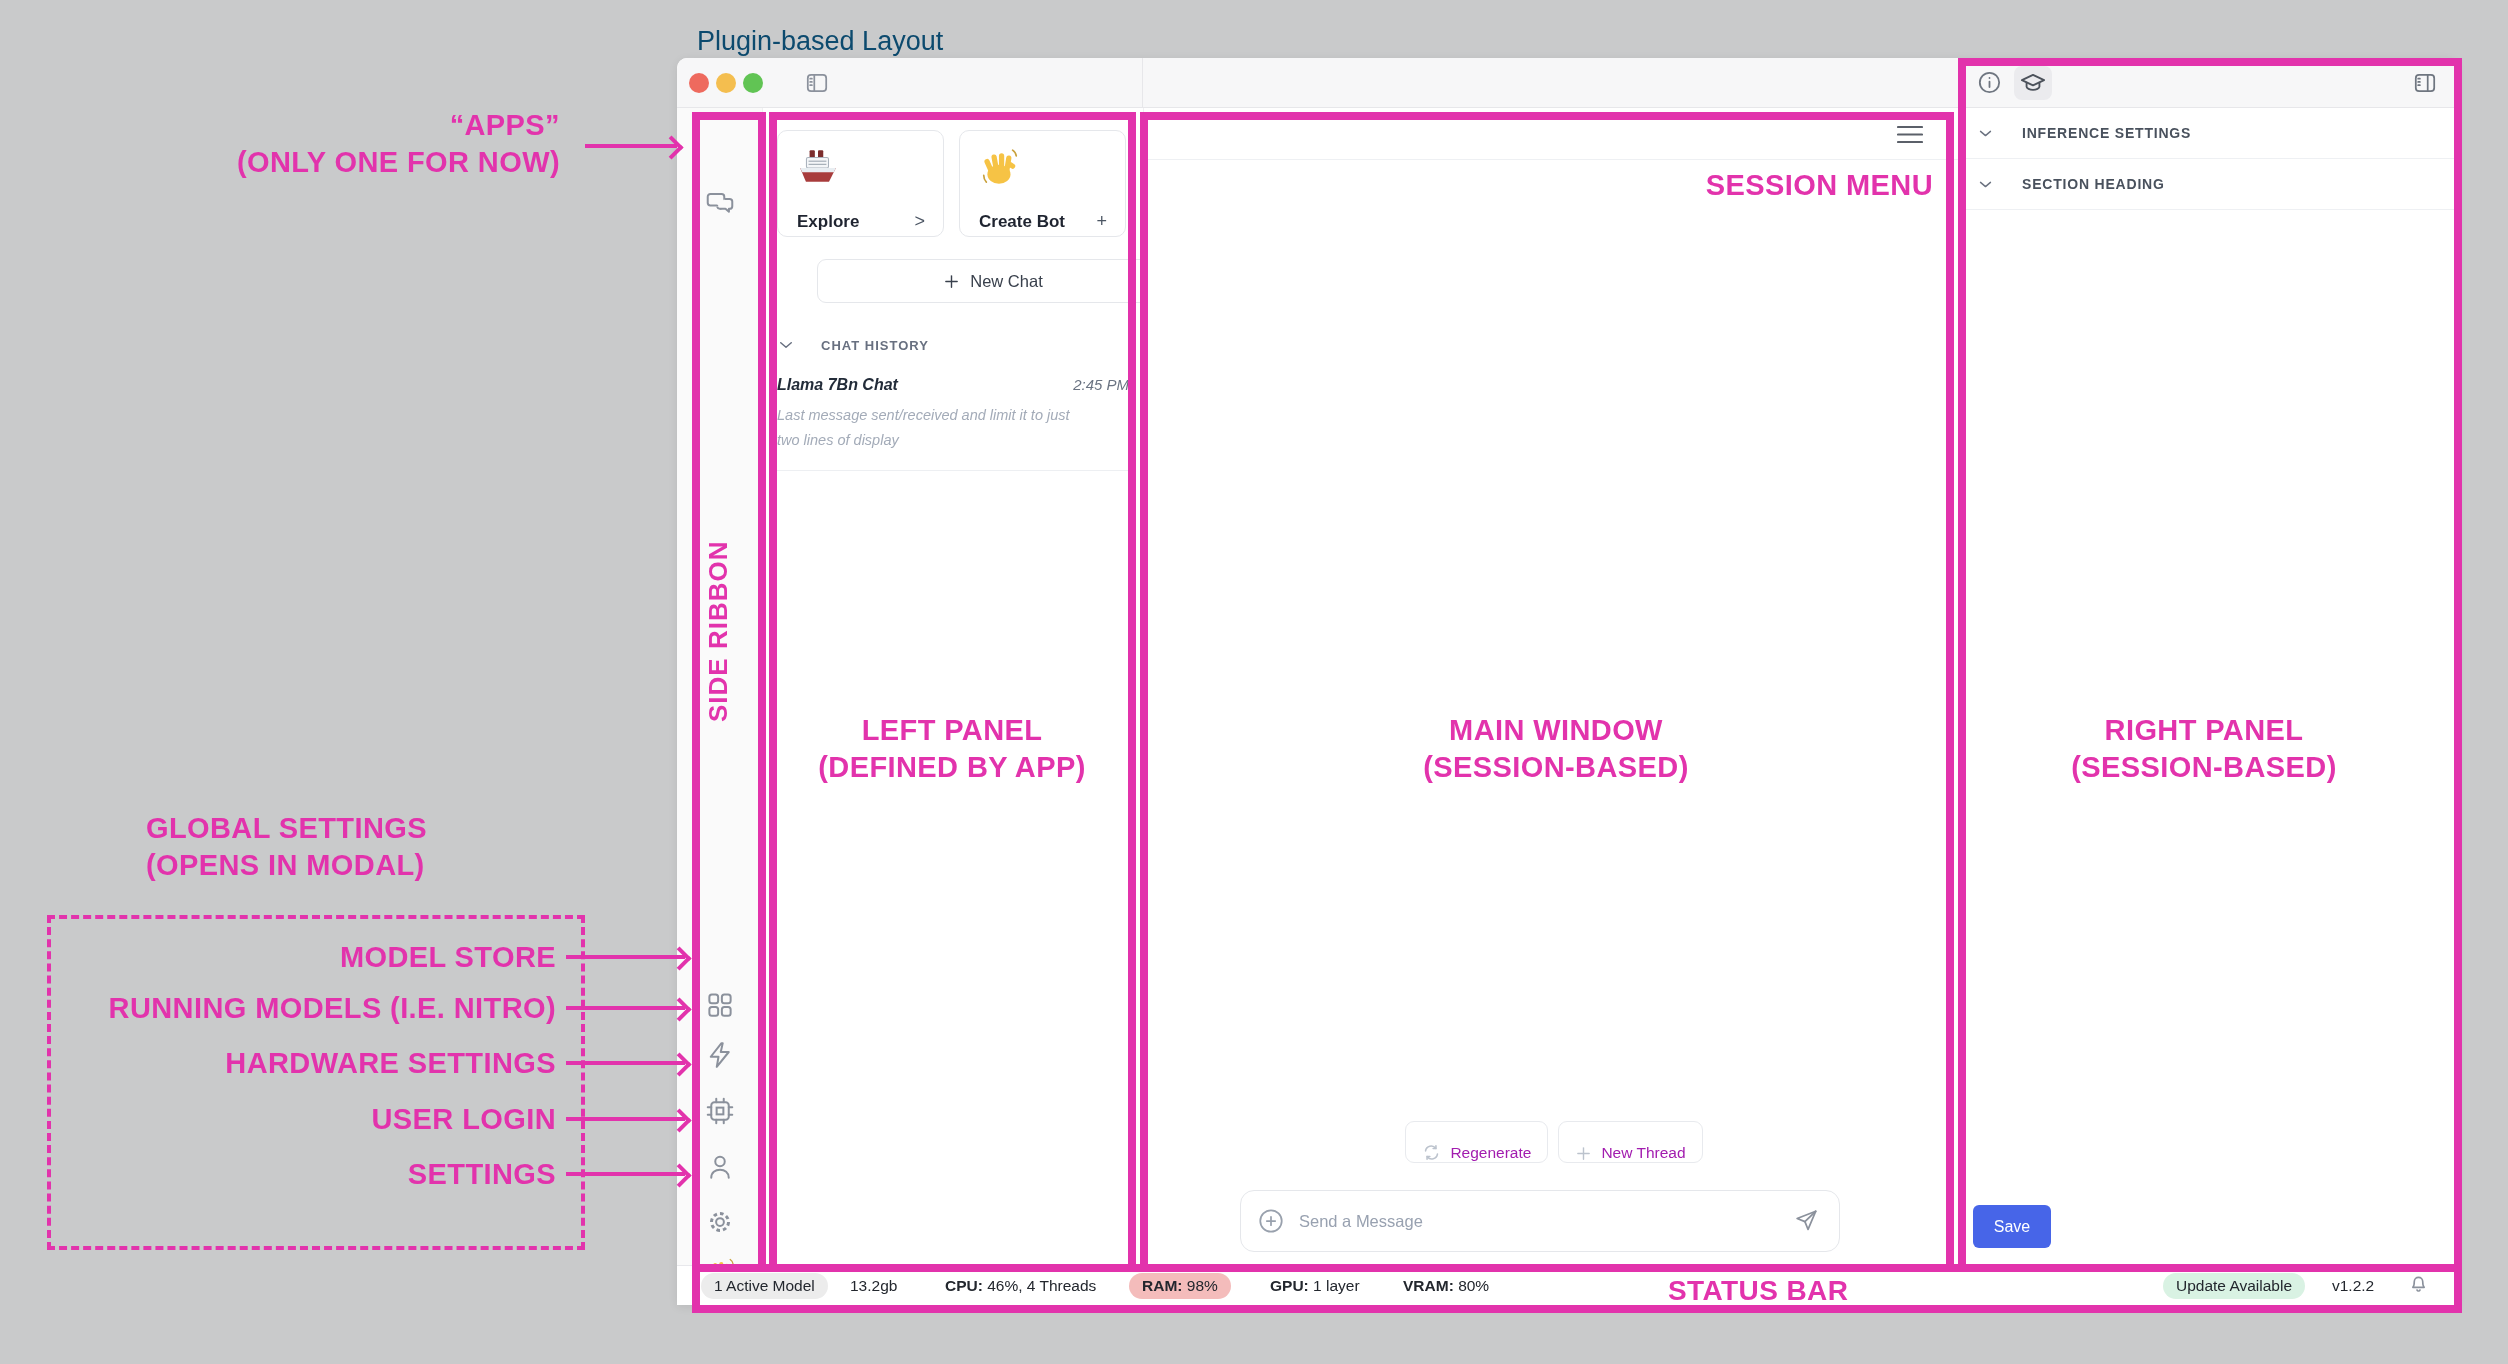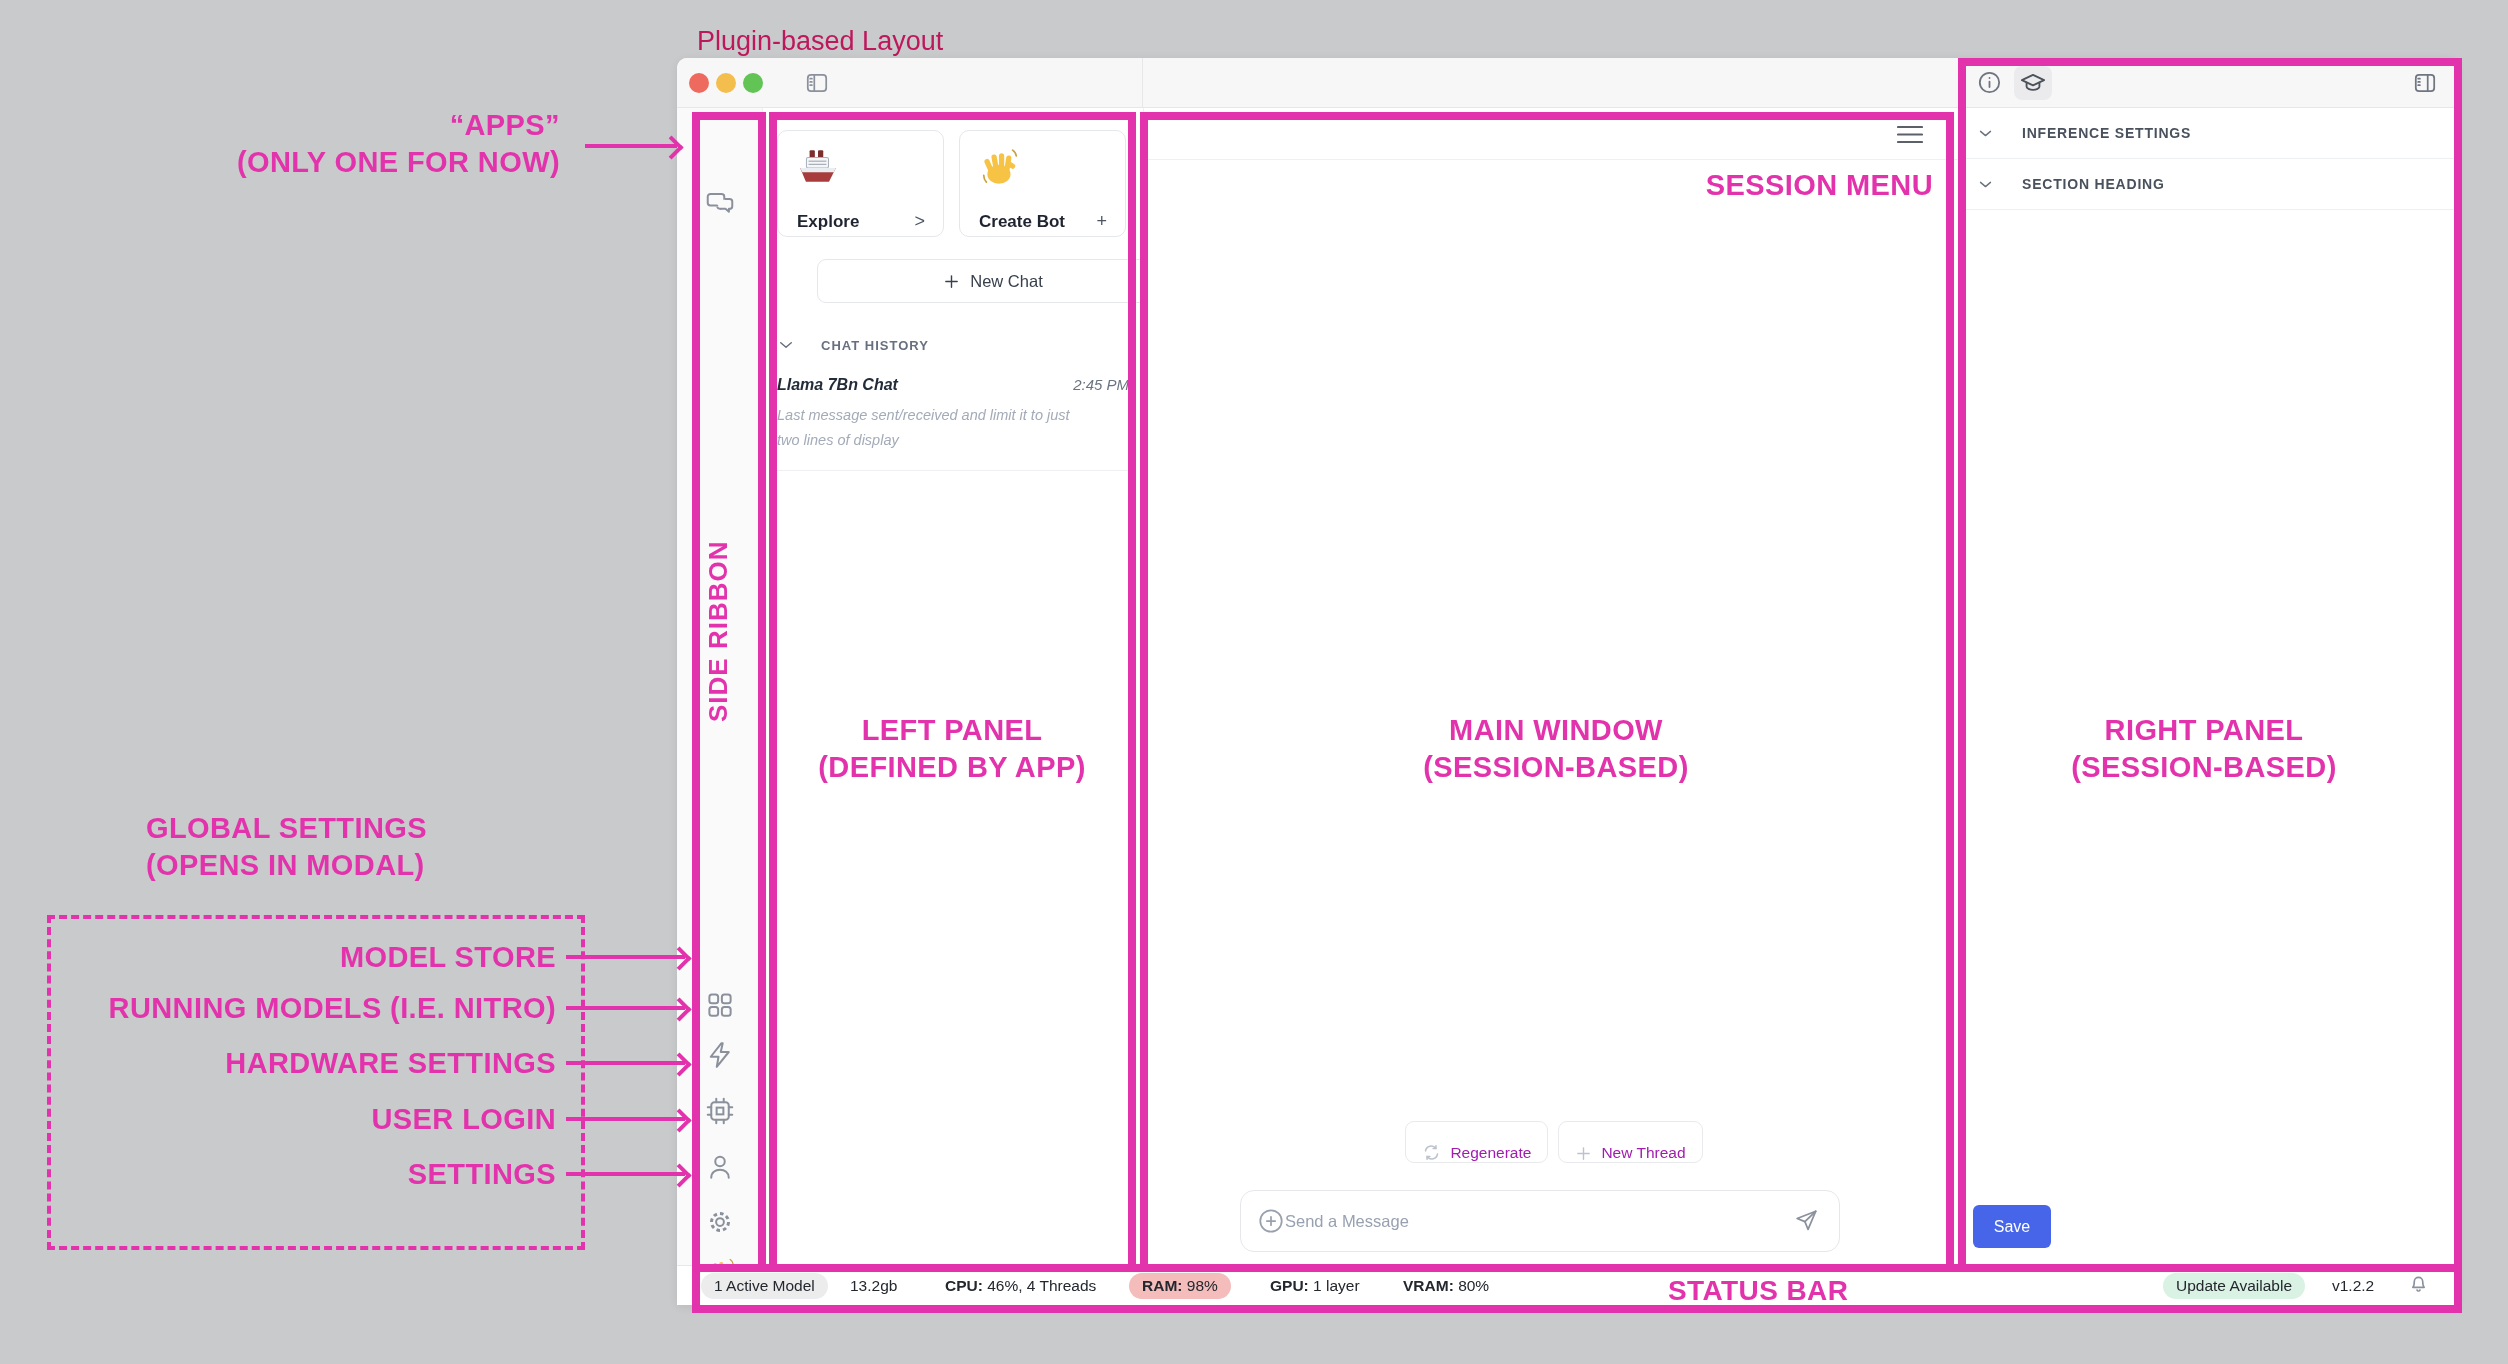--- a/index.html
+++ b/index.html
@@ -1,19 +1,19 @@
 <!DOCTYPE html>
 <html><head>
 <meta charset="utf-8">
 <style>
   * { margin:0; padding:0; box-sizing:border-box; }
   body { font-family:"Liberation Sans", sans-serif; }
   .desktop { position:relative; width:2508px; height:1364px; background:#c9cacb; overflow:hidden; }
 
-  .page-title { position:absolute; left:697px; top:26px; font-size:27px; color:#be185d; }
+  .page-title { position:absolute; left:697px; top:26px; font-size:27px; color:#0c4a6e; }
 
   
   .window { position:absolute; left:677px; top:58px; width:1781px; height:1247px;
             background:#fff; border-radius:10px 10px 0 0; box-shadow:0 2px 10px rgba(0,0,0,.08); }
 
   .titlebar { position:absolute; left:0; top:0; width:100%; height:50px; background:#f7f7f8;
               border-bottom:1px solid #e7e7ea; border-radius:10px 10px 0 0; display:flex; }
   .tb-left  { width:466px; height:100%; border-right:1px solid #e7e7ea; display:flex; align-items:center; padding-left:12px; }
   .tb-main  { width:821px; height:100%; border-right:1px solid #e7e7ea; }
   .tb-right { width:494px; height:100%; display:flex; align-items:center; padding:0 14px 0 6px; gap:6px; }
@@ -51,21 +51,21 @@
   .chat-prev { margin-top:9px; font-size:14.5px; line-height:25px; color:#a3abb8; }
 
   
   .main { position:relative; width:821px; height:100%; background:#fff; border-left:1px solid #f0f0f2; }
   .main-head { position:absolute; top:0; left:0; width:100%; height:52px; border-bottom:1px solid #eef0f3; }
   .hamburger { position:absolute; right:41px; top:17px; width:26px; cursor:pointer; }
   .gen-row { position:absolute; bottom:102px; left:0; width:100%; display:flex; justify-content:center; gap:10px; }
   .ghost-btn { height:42px; padding:0 16px; border:1px solid #e8eaee; border-radius:9px; background:#fff;
                display:flex; align-items:flex-end; gap:9px; font-size:15.5px; color:#a21caf; cursor:pointer; }
   .composer { position:absolute; bottom:13px; left:96px; width:600px; height:62px; border:1px solid #e5e7eb;
-              border-radius:14px; background:#fff; display:flex; align-items:center; padding:0 20px 0 16px; gap:0; }
+              border-radius:14px; background:#fff; display:flex; align-items:center; padding:0 20px 0 16px; gap:14px; }
   .composer input { flex:1; border:none; outline:none; font-size:16.5px; color:#333; background:transparent;
                     font-family:"Liberation Sans", sans-serif; }
   .composer input::placeholder { color:#98a1b0; }
 
   
   .right-panel { position:relative; width:494px; height:100%; background:#fff; border-left:1px solid #f0f0f2; }
   .rp-row { display:flex; align-items:center; border-bottom:1px solid #eef0f3; padding-left:12px; }
   .rp-title { height:55px; font-size:14.5px; font-weight:600; letter-spacing:.8px; color:#4b5563; }
   .rp-sec { height:51px; gap:28px; color:#49515d; cursor:pointer; }
   .rp-sec .lbl { font-size:14px; font-weight:700; letter-spacing:.8px; }

